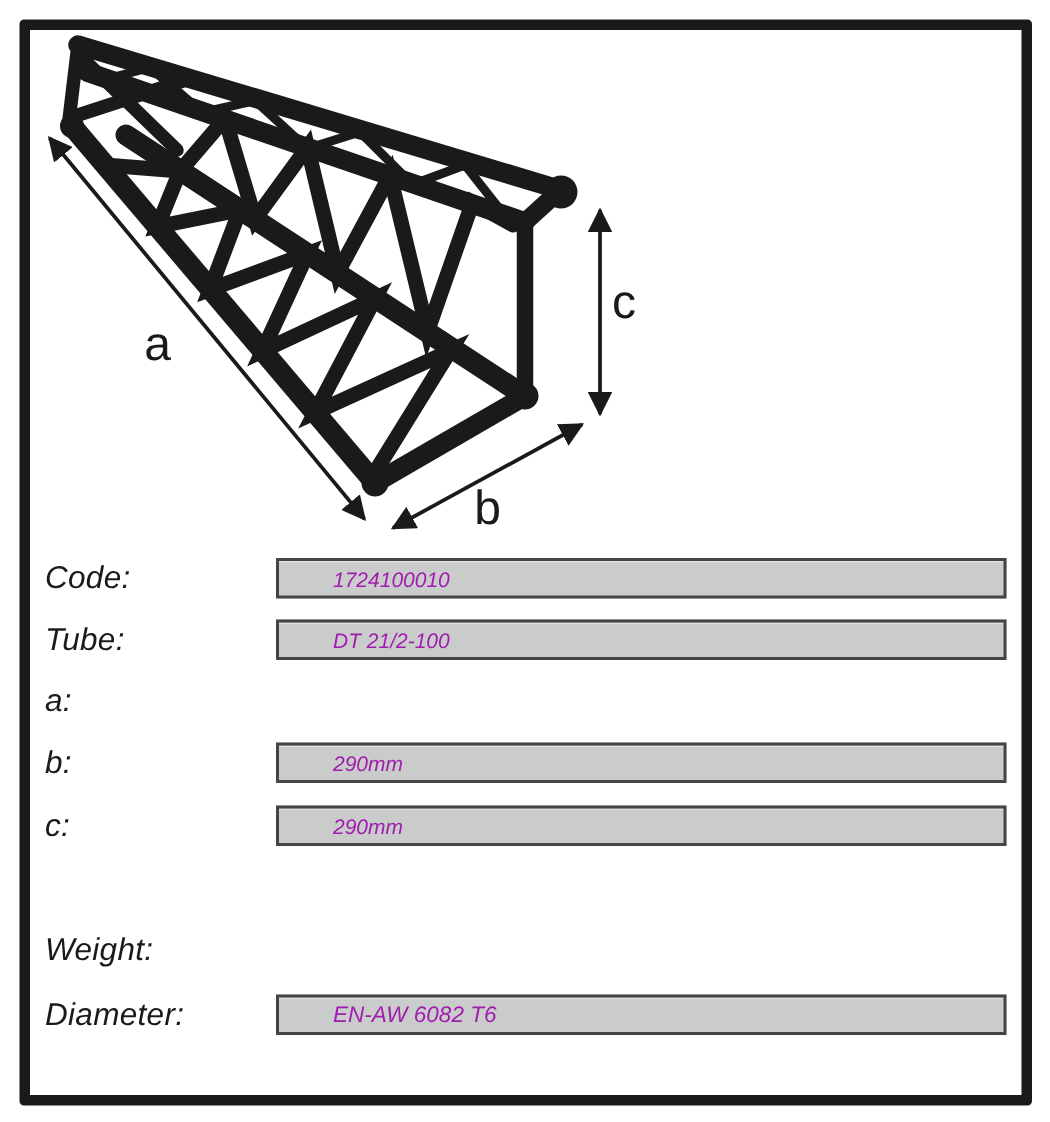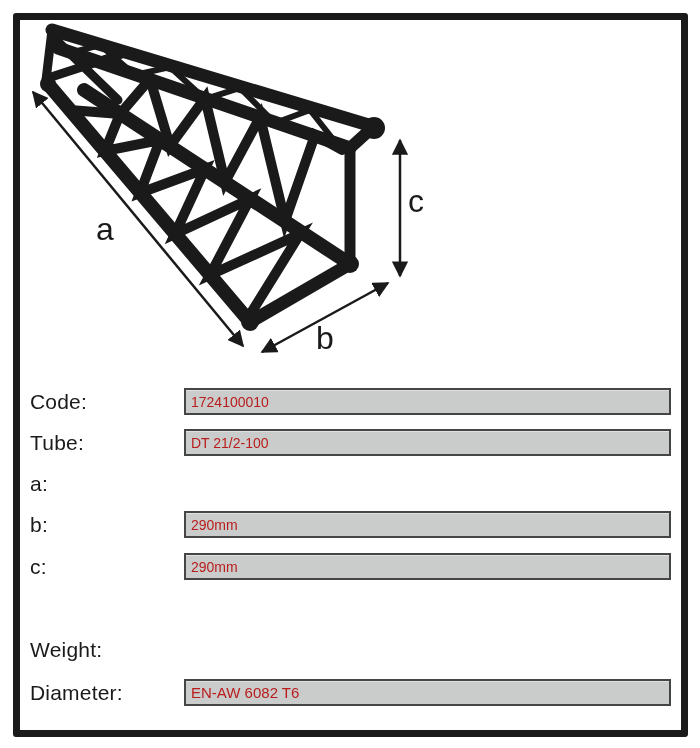--- a/index.html
+++ b/index.html
@@ -16,21 +16,21 @@
     width: 675px; height: 724px;
     box-sizing: border-box;
     border: 7px solid #1a1a1a;
     border-radius: 3px;
     background: transparent;
   }
   svg.diagram {
     position: absolute;
     left: 0; top: 0;
   }
-  .spec-table { position: absolute; left: 0; top: 16px; width: 700px; height: 670px; }
+  .spec-table { position: absolute; left: 0; top: 0; width: 700px; height: 670px; font-style: italic; }
   .spec-row {
     position: absolute;
     left: 0; width: 700px; height: 27px;
   }
   .spec-label {
     position: absolute;
     left: 30px; top: 50%;
     transform: translateY(-50%);
     font-size: 21px;
     color: #1a1a1a;
@@ -44,22 +44,23 @@
     box-sizing: border-box;
     background: #c9cccb;
     border: 2px solid #454545;
     box-shadow: inset 0 1px 0 #dfe2e1;
     display: flex;
     align-items: center;
     padding-left: 5px;
   }
   .spec-value {
     font-size: 14px;
-    color: #b91c1c;
+    color: #a21caf;
     white-space: nowrap;
+    margin-left: 31px;
   }
   .spec-row:last-child .spec-value { font-size: 15px; }
   .dim-label {
     font-size: 32px;
     fill: #1a1a1a;
   }
 </style>
 </head>
 <body>
 

